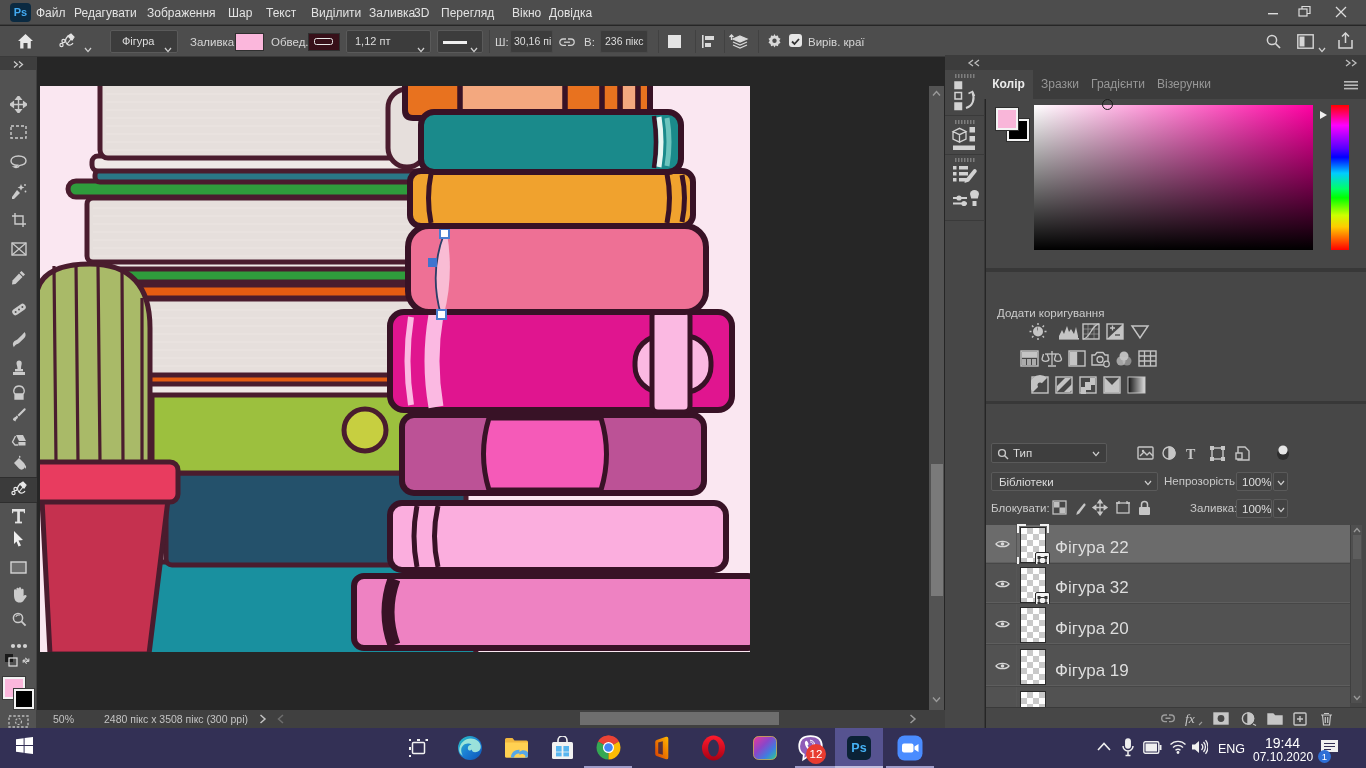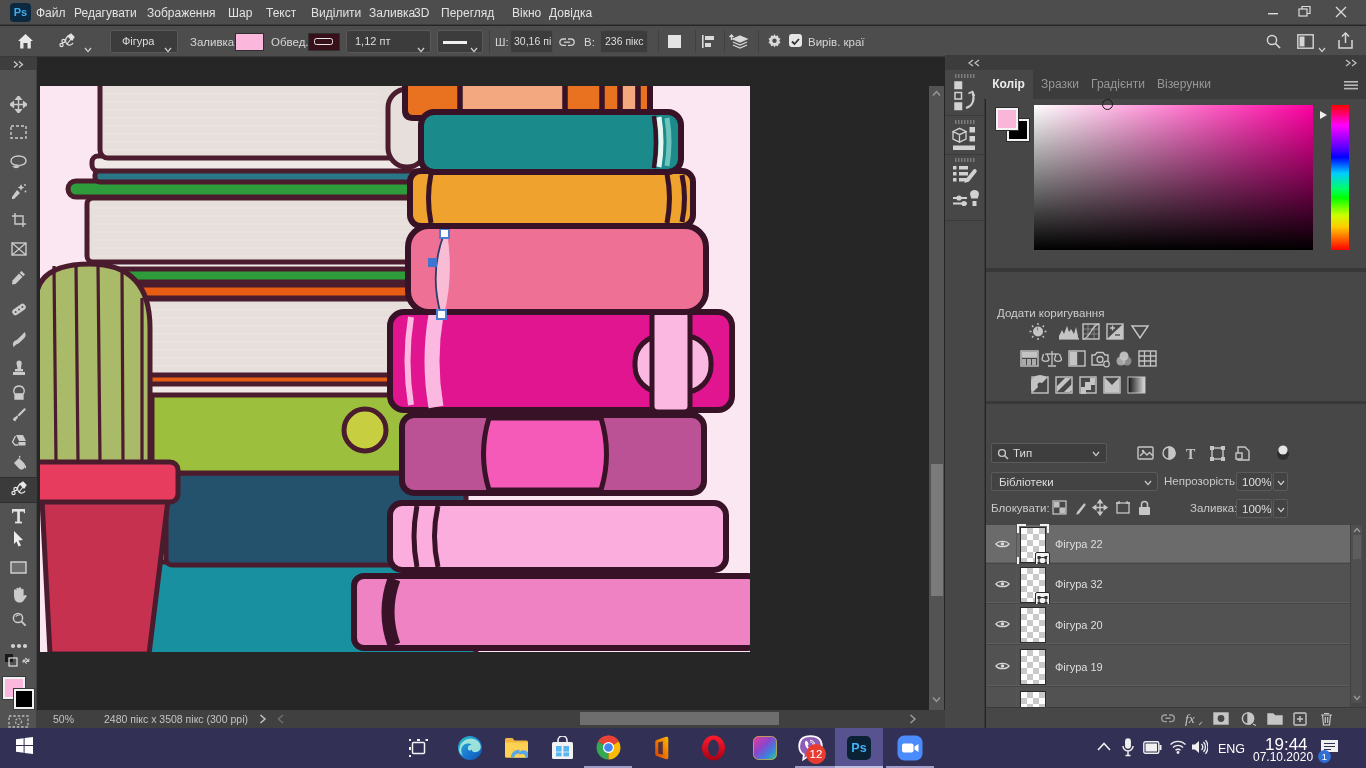--- a/index.html
+++ b/index.html
@@ -753,21 +753,21 @@
         </div>
 
       <div id="layerrows">
         <style>
           .lrow { position:absolute; left:0; width:364px; border-bottom:1px solid #5e5e5e; background:#525252; }
           .leye { position:absolute; left:9px; }
           .lsep { position:absolute; left:30px; top:0; bottom:0; width:1px; background:#565656; }
           .lthumb { position:absolute; left:35px; width:24px; height:34px; background:#fff;
             background-image:linear-gradient(45deg,#c9c9c9 25%,transparent 25%,transparent 75%,#c9c9c9 75%),linear-gradient(45deg,#c9c9c9 25%,transparent 25%,transparent 75%,#c9c9c9 75%);
             background-size:12px 12px; background-position:0 0,6px 6px; outline:1px solid #2a2a2a; }
-          .lname { position:absolute; left:69px; font-size:11px; color:#dedede; }
+          .lname { position:absolute; left:69px; font-size:17px; color:#dedede; }
           .lbadge { position:absolute; right:-5px; bottom:-5px; width:15px; height:15px; background:#f2f2f2; border:1px solid #2a2a2a; border-radius:2px; }
         </style>
         <div class="lrow" style="top:455px;height:38px;background:#6b6b6b!important">
           <svg class="leye" style="top:14px" width="15" height="10" viewBox="0 0 15 10">
               <path d="M1 5 C3.5 1.5 11.5 1.5 14 5 C11.5 8.5 3.5 8.5 1 5 Z" fill="none" stroke="#d8d8d8" stroke-width="1.3"></path>
               <circle cx="7.5" cy="5" r="1.8" fill="#d8d8d8"></circle>
             </svg>
           <div class="lsep"></div>
           <div class="lthumb" style="top:3px">
             <div class="lbadge"><svg width="13" height="13" viewBox="0 0 13 13">
@@ -1020,21 +1020,21 @@
         </svg>
     <svg style="position:absolute;left:1191px;top:11px" width="17" height="16" viewBox="0 0 17 16">
           <path d="M1 5.5 H4 L8 2 V14 L4 10.5 H1 Z" fill="#f0f0f0"></path>
           <g fill="none" stroke="#f0f0f0" stroke-width="1.3">
             <path d="M10.5 5 a4.5 4.5 0 0 1 0 6"></path>
             <path d="M12.5 3 a7.5 7.5 0 0 1 0 10"></path>
             <path d="M14.5 1.2 a10.5 10.5 0 0 1 0 13.6"></path>
           </g>
         </svg>
     <span class="tray" style="left:1218px;top:14px;font-size:12.5px">ENG</span>
-    <span class="tray" style="left:1265px;top:7px;font-size:17px">19:44</span>
+    <span class="tray" style="left:1265px;top:7px;font-size:14px">19:44</span>
     <span class="tray" style="left:1253px;top:22px;font-size:12px">07.10.2020</span>
     <svg style="position:absolute;left:1320px;top:11px" width="19" height="17" viewBox="0 0 19 17">
           <path d="M1 1 H18 V13 H8 L4 16.5 V13 H1 Z" fill="#f0f0f0"></path>
           <g stroke="#333055" stroke-width="1.2">
             <path d="M4 4.5 h11 M4 7.5 h11 M4 10.5 h7"></path>
           </g>
         </svg>
     <div style="position:absolute;left:1318px;top:22px;width:13px;height:13px;background:#2f6fd6;border-radius:50%;color:#fff;font-size:9.5px;text-align:center;line-height:13px">1</div>
   </circle></div>
 </div>

